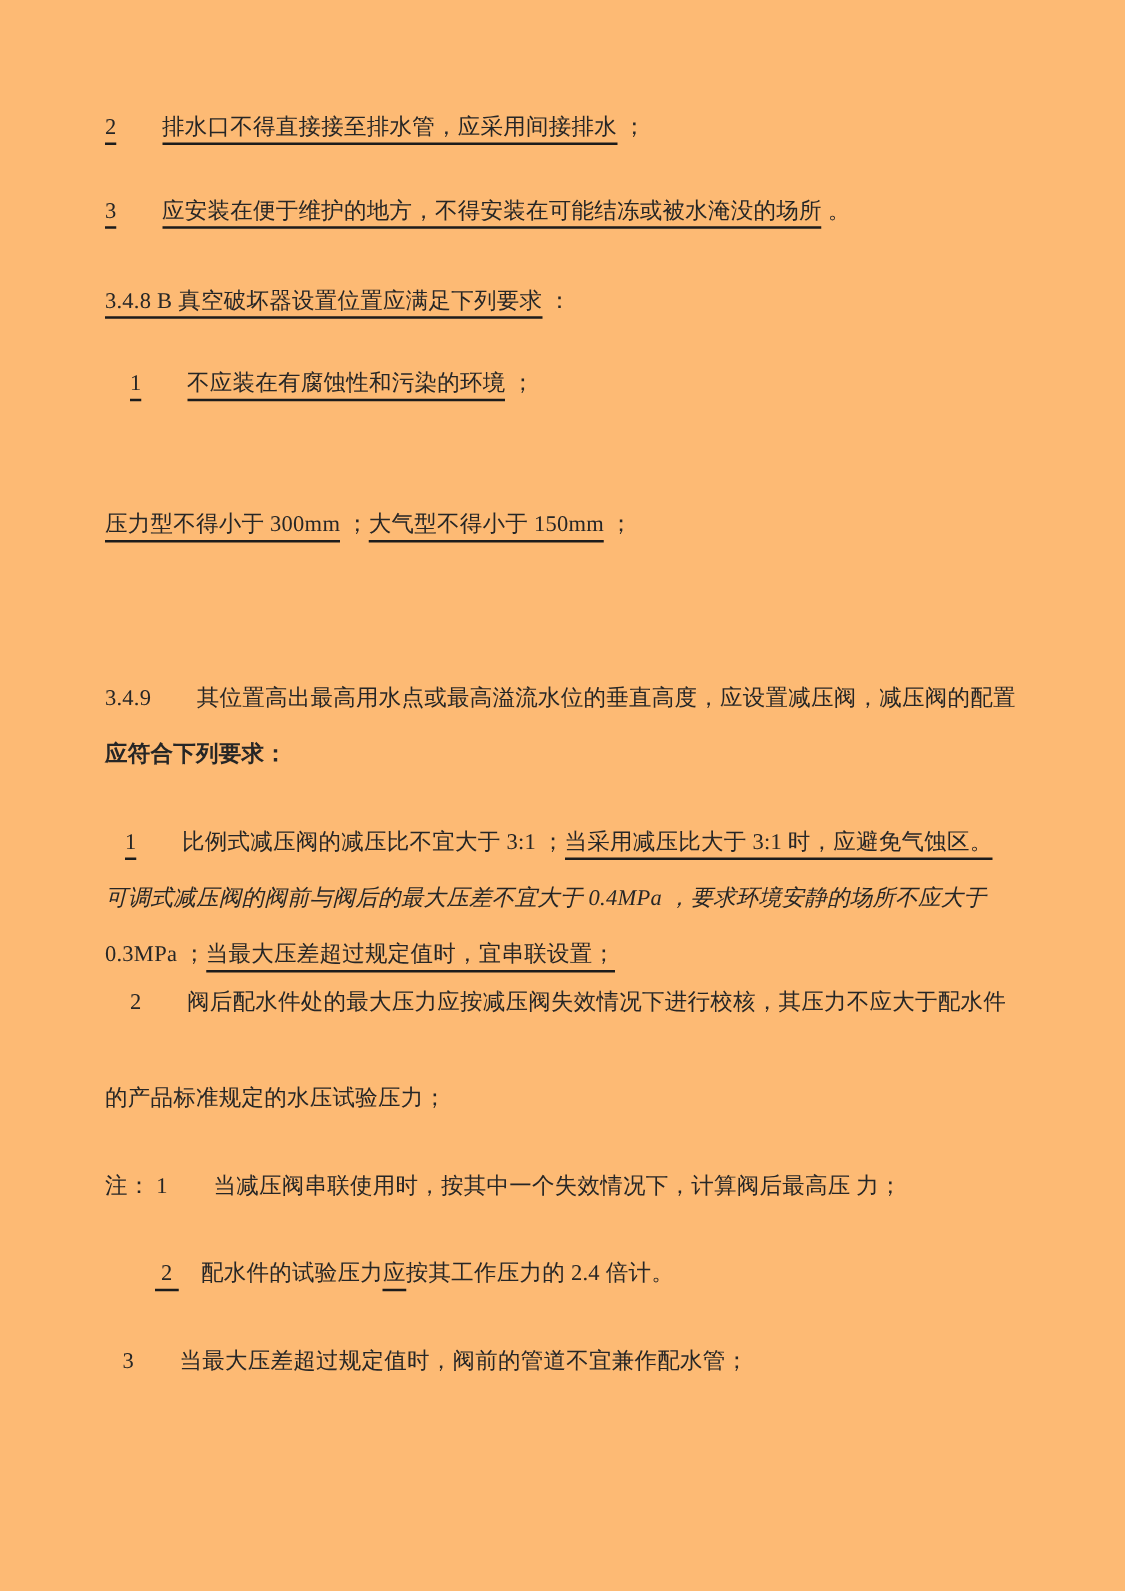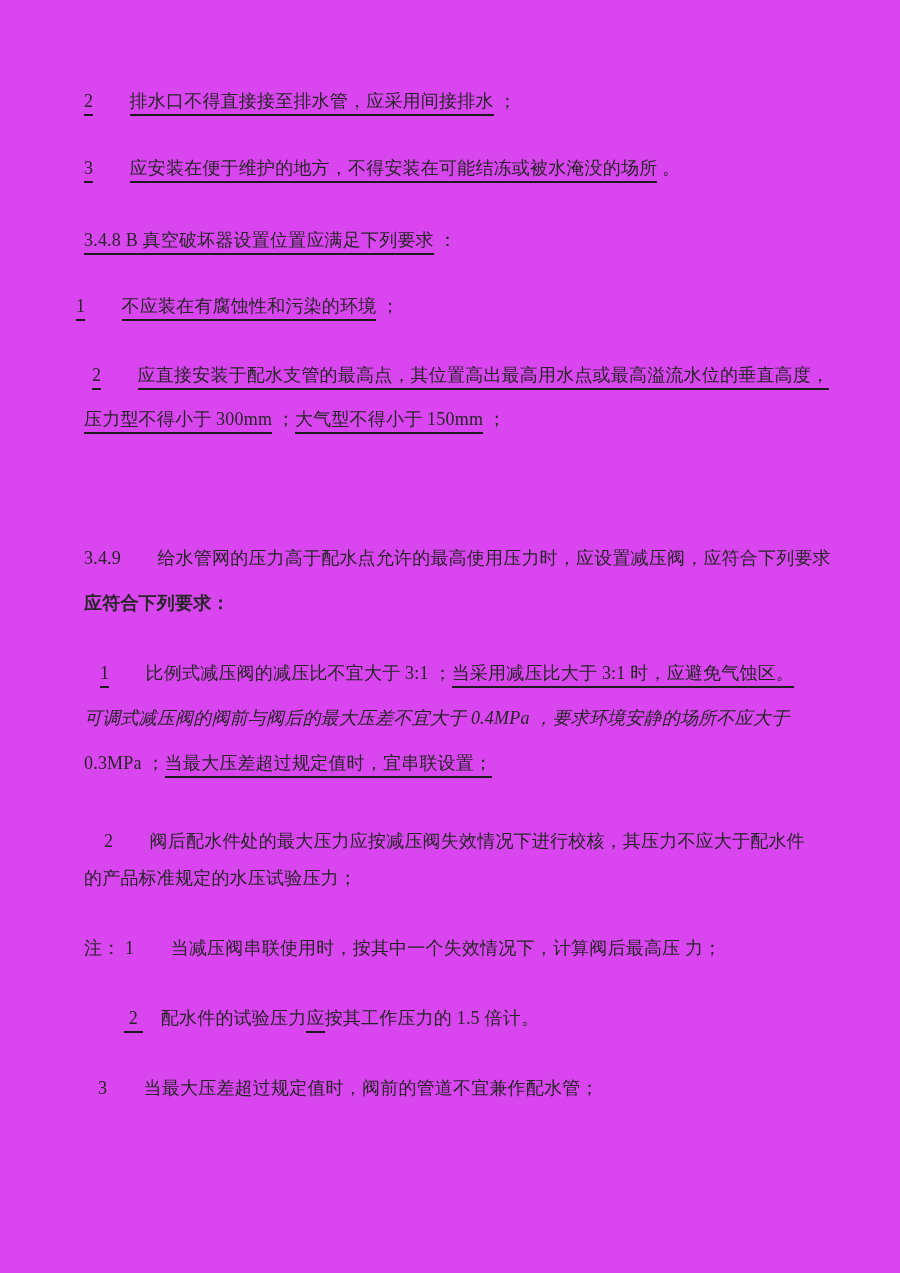--- a/index.html
+++ b/index.html
@@ -5,21 +5,21 @@
   html, body {
     margin: 0;
     padding: 0;
     background: #e8e8e8;
   }
   .page {
     position: relative;
     width: 900px;
     height: 1273px;
     margin: 0 auto;
-    background: #d946ef;
+    background: #fdba74;
     overflow: hidden;
     font-family: "Liberation Serif", "DejaVu Serif", serif;
     font-size: 18px;
     color: #262626;
   }
   .text-layer {
     position: absolute;
     inset: 0;
   }
   .doc-line {
@@ -38,27 +38,26 @@
   }
 </style>
 </head>
 <body>
 
 <div class="page">
   <div class="text-layer" id="text-layer">
       <div class="doc-line" style="top: 88px; left: 84px;"><span class="seg u">2</span><span class="seg">　　</span><span class="seg u">排水口不得直接接至排水管，应采用间接排水</span><span class="seg"> ；</span></div>
       <div class="doc-line" style="top: 155px; left: 84px;"><span class="seg u">3</span><span class="seg">　　</span><span class="seg u">应安装在便于维护的地方，不得安装在可能结冻或被水淹没的场所</span><span class="seg"> 。</span></div>
       <div class="doc-line" style="top: 227px; left: 84px;"><span class="seg u">3.4.8 B 真空破坏器设置位置应满足下列要求</span><span class="seg"> ：</span></div>
-      <div class="doc-line" style="top: 293px; left: 76px;"><span class="seg u">1</span><span class="seg">　　</span><span class="seg u">不应装在有腐蚀性和污染的环境</span><span class="seg"> ；</span></div>
-      <div class="doc-line" style="top: 362px; left: 92px;"><span class="seg u">2</span><span class="seg">　　</span><span class="seg u">应直接安装于配水支管的最高点，其位置高出最高用水点或最高溢流水位的垂直高度，</span></div>
+      <div class="doc-line" style="top: 293px; left: 104px;"><span class="seg u">1</span><span class="seg">　　</span><span class="seg u">不应装在有腐蚀性和污染的环境</span><span class="seg"> ；</span></div>
       <div class="doc-line" style="top: 406px; left: 84px;"><span class="seg u">压力型不得小于 300mm</span><span class="seg"> ；</span><span class="seg u">大气型不得小于 150mm</span><span class="seg"> ；</span></div>
-      <div class="doc-line" style="top: 545px; left: 84px;"><span class="seg">3.4.9</span><span class="seg">　　</span><span class="seg">给水管网的压力高于配水点允许的最高使用压力时，应设置减压阀，应符合下列要求</span></div>
+      <div class="doc-line" style="top: 545px; left: 84px;"><span class="seg">3.4.9</span><span class="seg">　　</span><span class="seg">其位置高出最高用水点或最高溢流水位的垂直高度，应设置减压阀，减压阀的配置</span></div>
       <div class="doc-line" style="top: 590px; left: 84px; font-weight: bold;"><span class="seg">应符合下列要求：</span></div>
       <div class="doc-line" style="top: 660px; left: 100px;"><span class="seg u">1</span><span class="seg">　　</span><span class="seg">比例式减压阀的减压比不宜大于 3:1 ；</span><span class="seg u">当采用减压比大于 3:1 时，应避免气蚀区。</span></div>
       <div class="doc-line" style="top: 705px; left: 84px; font-style: italic;"><span class="seg">可调式减压阀的阀前与阀后的最大压差不宜大于 0.4MPa ，要求环境安静的场所不应大于</span></div>
       <div class="doc-line" style="top: 750px; left: 84px; text-align: center;"><span class="seg">0.3MPa ；</span><span class="seg u">当最大压差超过规定值时，宜串联设置；</span></div>
-      <div class="doc-line" style="top: 828px; left: 104px; text-align: center;"><span class="seg">2</span><span class="seg">　　</span><span class="seg">阀后配水件处的最大压力应按减压阀失效情况下进行校核，其压力不应大于配水件</span></div>
+      <div class="doc-line" style="top: 788px; left: 104px; text-align: center;"><span class="seg">2</span><span class="seg">　　</span><span class="seg">阀后配水件处的最大压力应按减压阀失效情况下进行校核，其压力不应大于配水件</span></div>
       <div class="doc-line" style="top: 865px; left: 84px;"><span class="seg">的产品标准规定的水压试验压力；</span></div>
       <div class="doc-line" style="top: 935px; left: 84px;"><span class="seg">注： 1</span><span class="seg">　　</span><span class="seg">当减压阀串联使用时，按其中一个失效情况下，计算阀后最高压 力；</span></div>
-      <div class="doc-line" style="top: 1005px; left: 124px;"><span class="seg u"> 2 </span><span class="seg">　</span><span class="seg">配水件的试验压力</span><span class="seg u">应</span><span class="seg">按其工作压力的 1.5 倍计。</span></div>
+      <div class="doc-line" style="top: 1005px; left: 124px;"><span class="seg u"> 2 </span><span class="seg">　</span><span class="seg">配水件的试验压力</span><span class="seg u">应</span><span class="seg">按其工作压力的 2.4 倍计。</span></div>
       <div class="doc-line" style="top: 1075px; left: 98px;"><span class="seg">3</span><span class="seg">　　</span><span class="seg">当最大压差超过规定值时，阀前的管道不宜兼作配水管；</span></div>
     </div>
 </div>
 
 </body></html>

